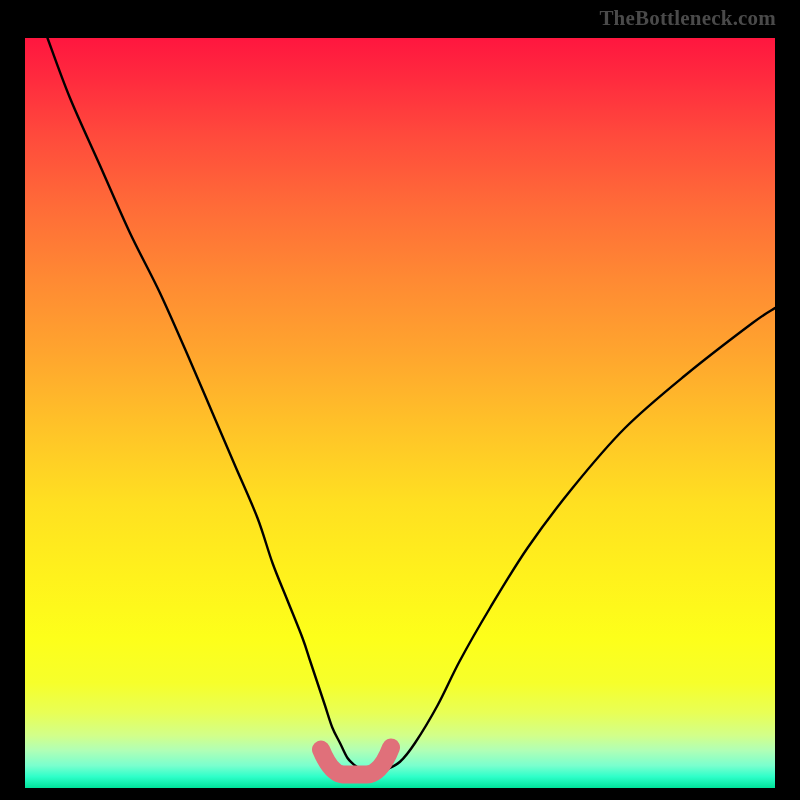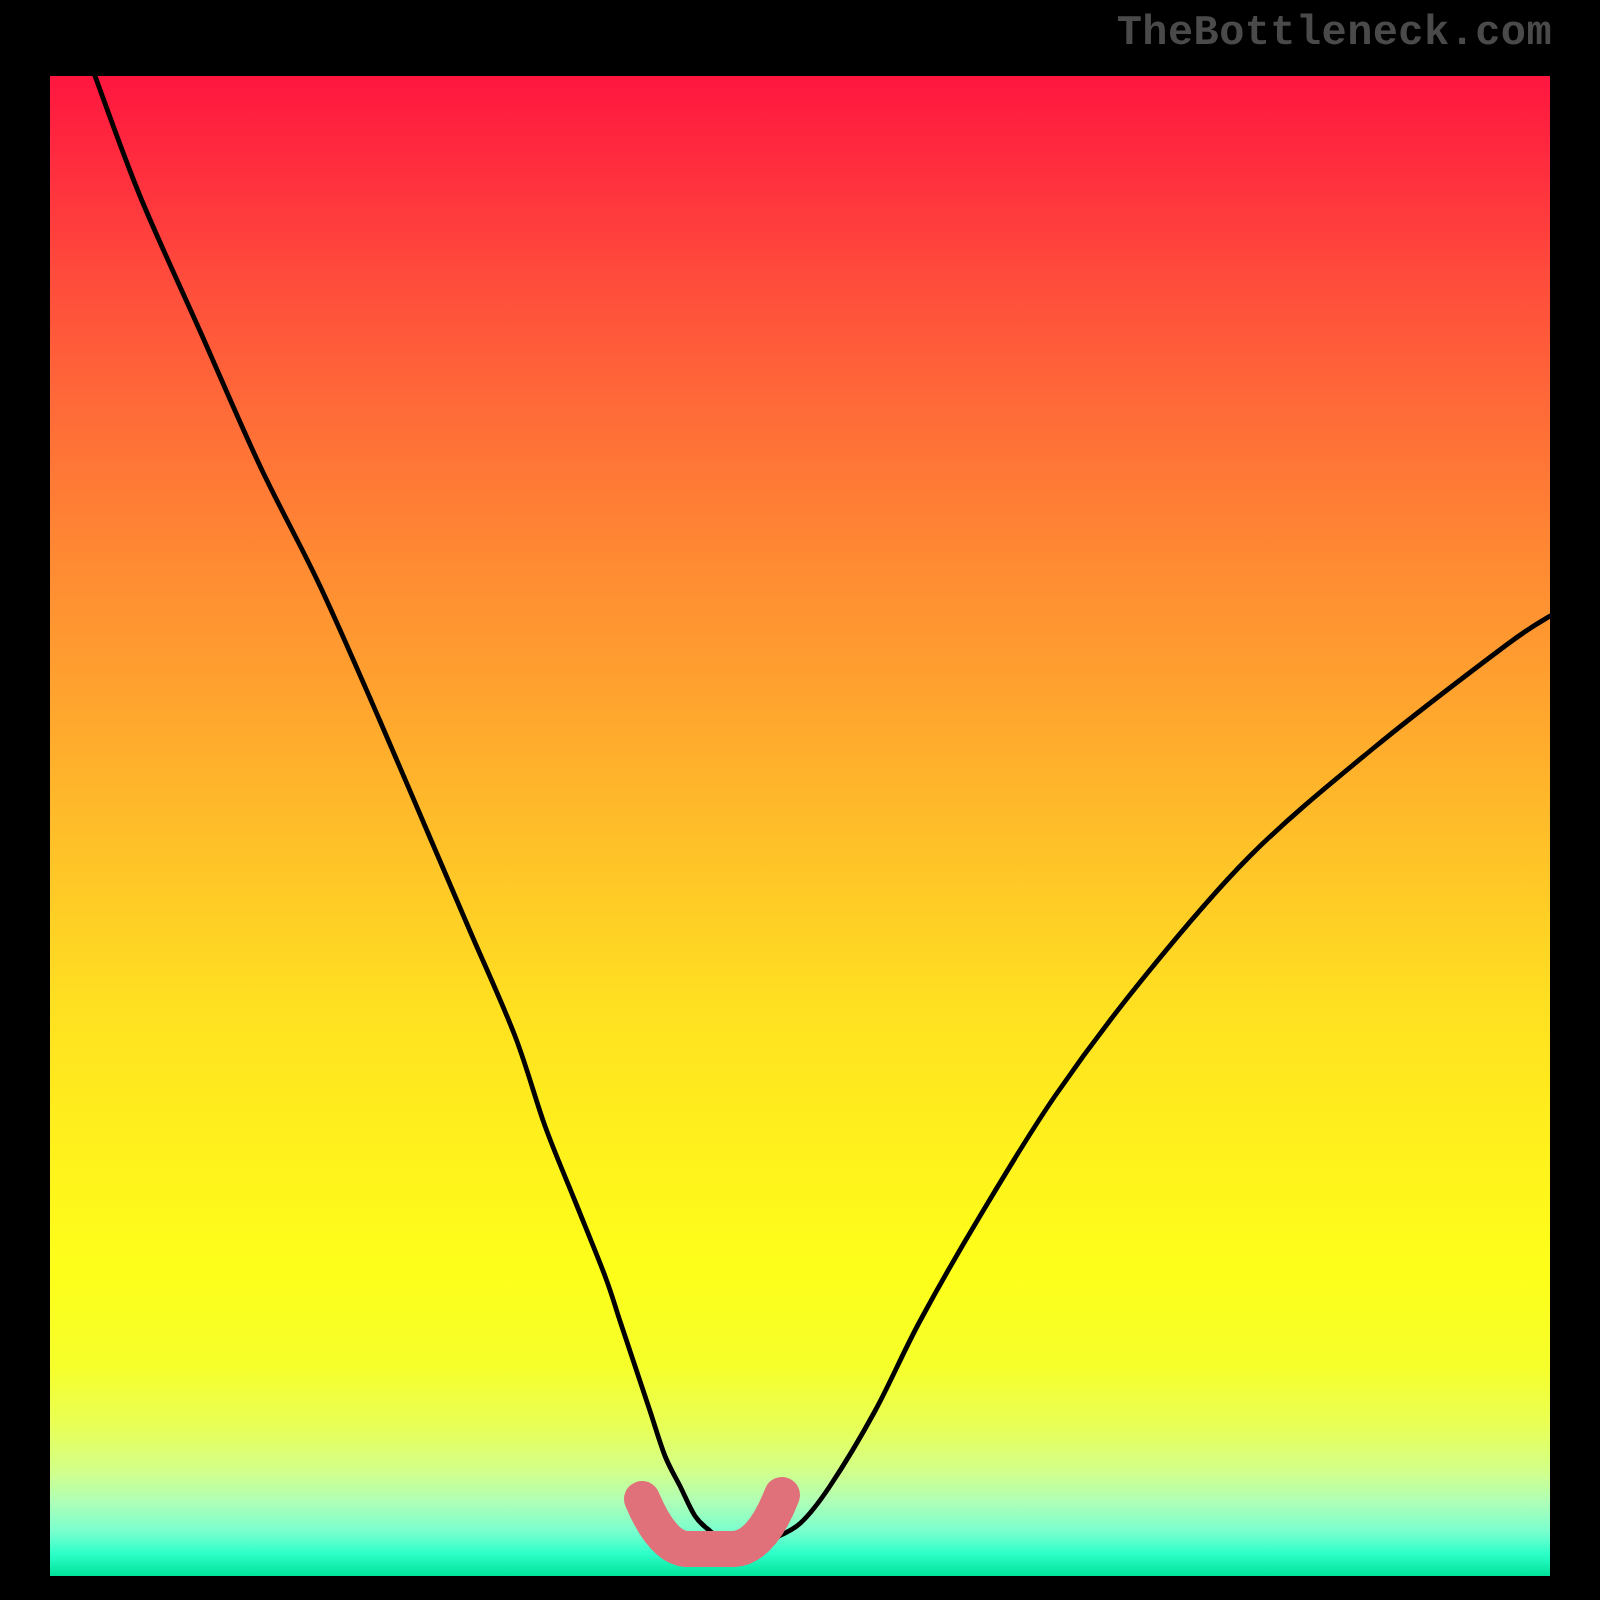--- a/index.html
+++ b/index.html
@@ -40,21 +40,21 @@
       #b0ffb6 95%,
       #7affce 97%,
       #2effc9 98.5%,
       #00e29a 100%
     );
   }
   .watermark {
     position: absolute;
     top: 6px;
     right: 24px;
-    font-family: Liberation Mono, monospace;
+    font-family: Liberation Serif, serif;
     font-size: 21px;
     font-weight: 600;
     color: #4a4a4a;
     letter-spacing: 0.2px;
     user-select: none;
   }
   svg.curve {
     position: absolute;
     left: 0;
     top: 0;

